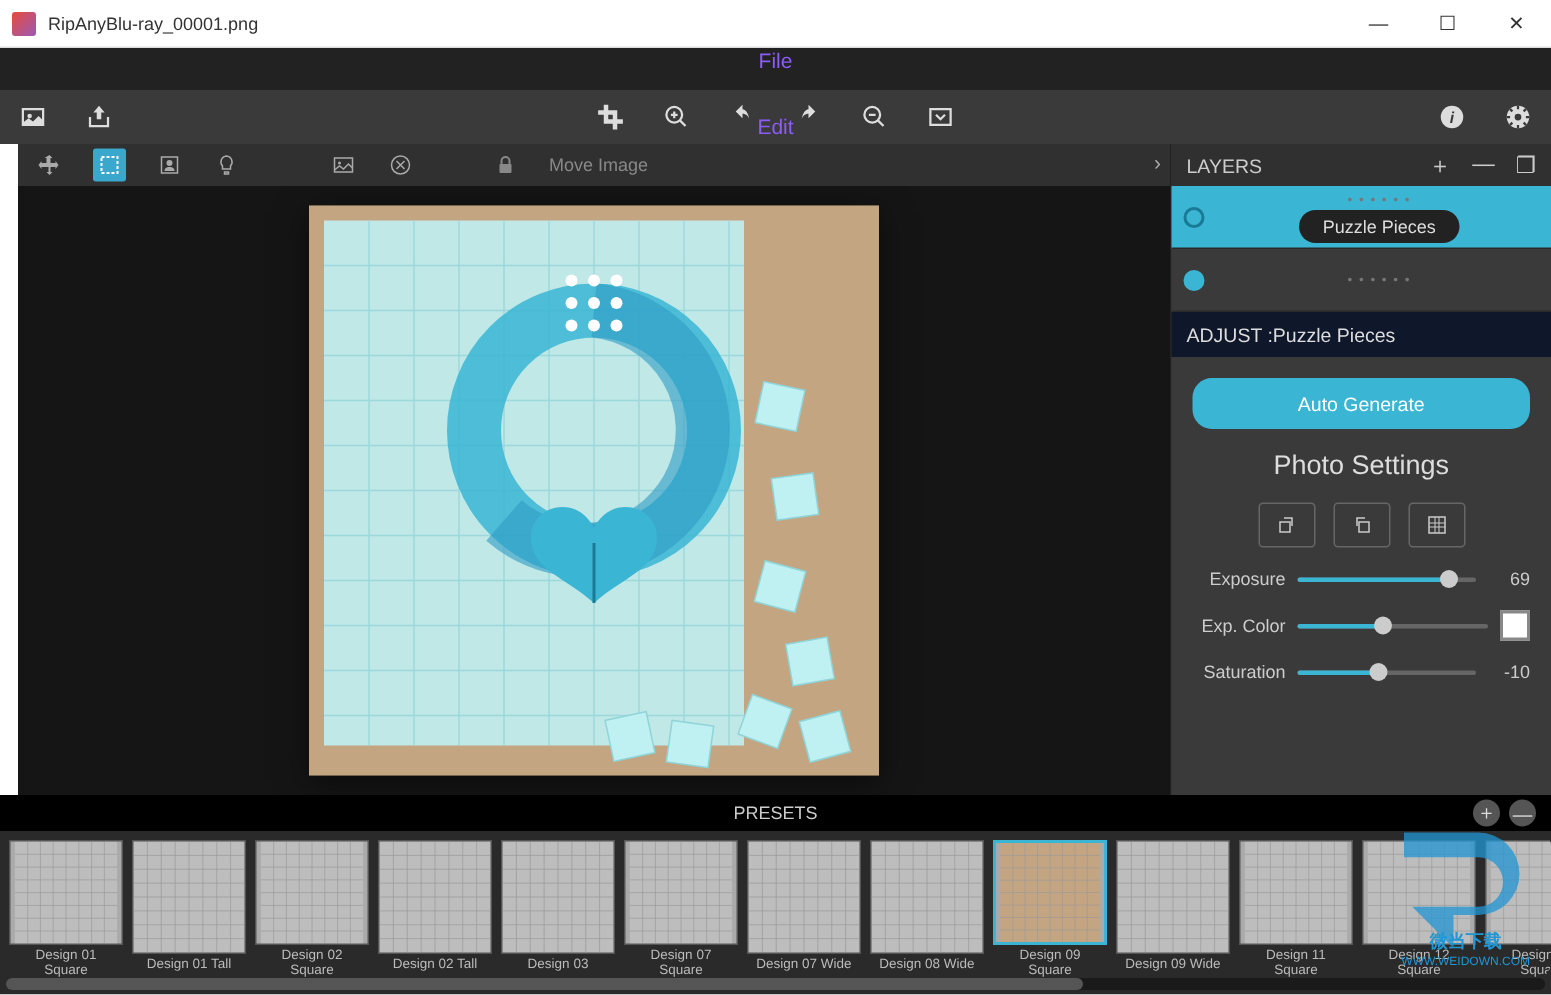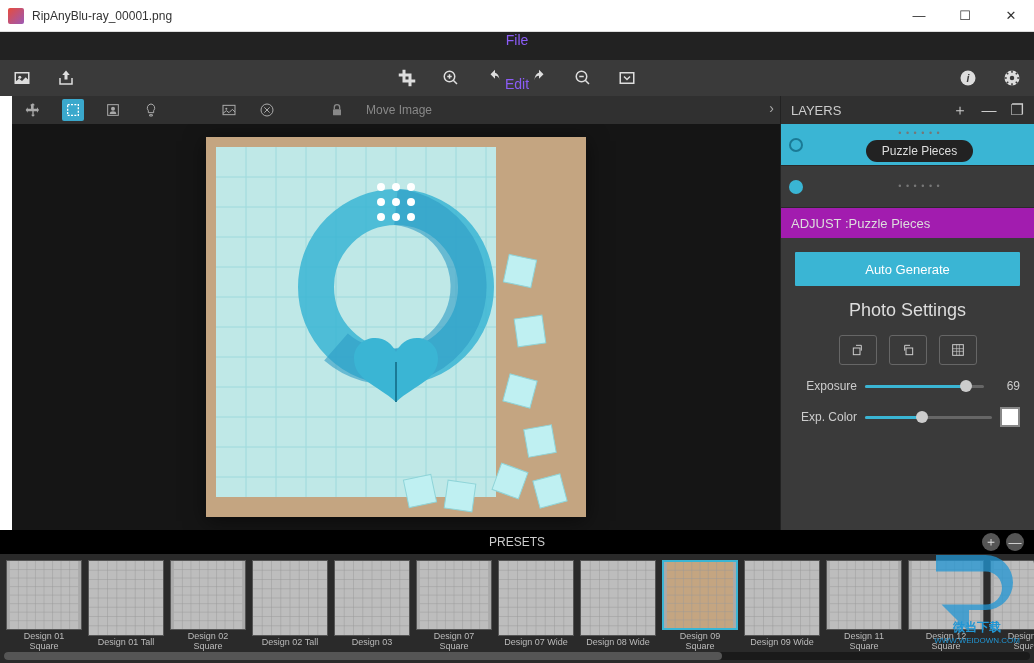--- a/index.html
+++ b/index.html
@@ -34,23 +34,23 @@
 .layers-head .act { display: flex; gap: 14px; font-size: 15px; cursor: pointer; }
 .layer-row { height: 42px; display: flex; align-items: center; padding: 0 8px; gap: 10px; border-bottom: 1px solid #2a2a2a; }
 .layer-row.sel { background: #3ab5d4; }
 .layer-row.dim { background: #3a3a3a; }
 .layer-dot { width: 14px; height: 14px; border: 2px solid #666; border-radius: 50%; background: transparent; }
 .layer-row.sel .layer-dot { border-color: #1a7a96; }
 .layer-dot.fill { background: #3ab5d4; border-color: #3ab5d4; }
 .layer-grip { font-size: 9px; color: #777; letter-spacing: 1px; text-align: center; margin-bottom: 2px; }
 .layer-pill { background: #222; border-radius: 12px; padding: 4px 16px; color: #ddd; font-size: 12px; flex: 0 0 auto; margin: 0 auto; display: flex; align-items: center; gap: 6px; }
 .layer-cell { flex: 1; display: flex; flex-direction: column; align-items: center; }
-.adjust-head { height: 30px; background: #a21caf; color: #ddd; font-size: 13px; display: flex; align-items: center; padding: 0 10px; }
+.adjust-head { height: 30px; background: #0f172a; color: #ddd; font-size: 13px; display: flex; align-items: center; padding: 0 10px; }
 .adjust-body { flex: 1; background: #3a3a3a; padding: 14px 14px 0; overflow: hidden; display: flex; flex-direction: column; gap: 14px; }
-.auto-btn { background: #3ab5d4; color: #fff; font-size: 13px; height: 34px; border-radius: 1px; display: flex; align-items: center; justify-content: center; cursor: pointer; }
+.auto-btn { background: #3ab5d4; color: #fff; font-size: 13px; height: 34px; border-radius: 13px; display: flex; align-items: center; justify-content: center; cursor: pointer; }
 .sect-title { color: #ddd; font-size: 18px; text-align: center; }
 .btn-row { display: flex; gap: 12px; justify-content: center; }
 .sq-btn { width: 38px; height: 30px; border: 1px solid #666; border-radius: 3px; display: flex; align-items: center; justify-content: center; cursor: pointer; }
 .sq-btn svg { width: 16px; height: 16px; fill: #ccc; }
 .slider-row { display: flex; align-items: center; gap: 8px; font-size: 12px; color: #ccc; }
 .slider-row .lbl { width: 62px; text-align: right; }
 .slider-row .track { flex: 1; height: 3px; background: #666; position: relative; border-radius: 2px; }
 .slider-row .track .fill { position: absolute; left: 0; top: 0; bottom: 0; background: #3ab5d4; border-radius: 2px; }
 .slider-row .thumb { position: absolute; width: 12px; height: 12px; background: #ccc; border-radius: 50%; top: 50%; transform: translate(-50%,-50%); }
 .slider-row .val { width: 28px; text-align: right; }
@@ -314,20 +314,28 @@
         <div class="val">69</div>
       </div>
       <div class="slider-row">
         <div class="lbl">Exp. Color</div>
         <div class="track">
             <div class="fill" style="width:45%"></div>
             <div class="thumb" style="left:45%"></div>
           </div>
         <div class="color-sw"></div>
       </div>
+      <div class="slider-row">
+        <div class="lbl">Saturation</div>
+        <div class="track">
+            <div class="fill" style="width:45%"></div>
+            <div class="thumb" style="left:45%"></div>
+          </div>
+        <div class="val">-10</div>
+      </div>
     </div>
   </div>
 </div>
 
 <div class="presets">
   <div class="presets-head">
     <span>PRESETS</span>
     <div class="pbtn" style="right:34px">＋</div>
     <div class="pbtn" style="right:10px">—</div>
   </div>

